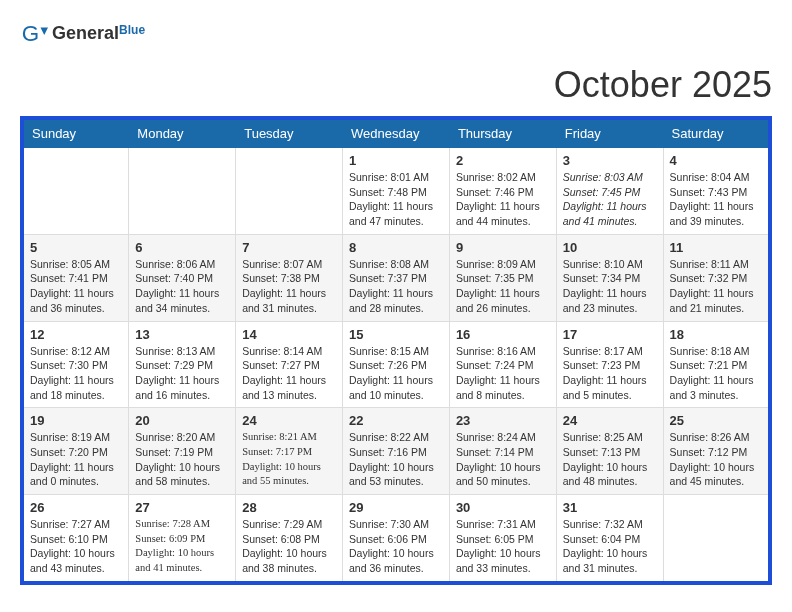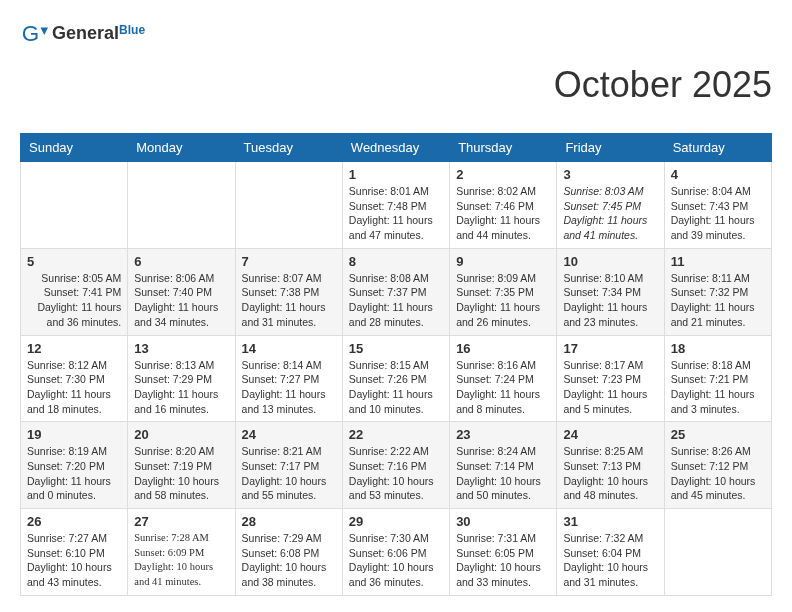--- a/index.html
+++ b/index.html
@@ -49,22 +49,22 @@
       font-weight: normal;
       color: #333;
     }
     .location {
       font-size: 14px;
       color: #555;
     }
     .calendar {
       width: 100%;
       border-collapse: collapse;
-      border: 1px solid #1d4ed8;
-      margin: 22px 10px;
+      border: 4px solid #1d4ed8;
+      margin: 5px 10px;
       width: calc(100% - 20px);
     }
     .calendar th {
       background-color: #1a6aaa;
       color: white;
       text-align: left;
       padding: 6px 8px;
       font-size: 13px;
       font-weight: normal;
       border: 1px solid #1a6aaa;
@@ -158,21 +158,21 @@
           <span class="day-number">4</span>
           <div class="day-info" style="white-space: pre-line;">Sunrise: 8:04 AM
 Sunset: 7:43 PM
 Daylight: 11 hours
 and 39 minutes.</div>
         </td>
       </tr>
       <tr>
         <td>
           <span class="day-number">5</span>
-          <div class="day-info" style="white-space: pre-line; text-align: right;">Sunrise: 8:05 AM
+          <div class="day-info" style="white-space: pre-line;">Sunrise: 8:05 AM
 Sunset: 7:41 PM
 Daylight: 11 hours
 and 36 minutes.</div>
         </td>
         <td>
           <span class="day-number">6</span>
           <div class="day-info" style="white-space: pre-line;">Sunrise: 8:06 AM
 Sunset: 7:40 PM
 Daylight: 11 hours
 and 34 minutes.</div>
@@ -274,28 +274,28 @@
         </td>
         <td>
           <span class="day-number">20</span>
           <div class="day-info" style="white-space: pre-line;">Sunrise: 8:20 AM
 Sunset: 7:19 PM
 Daylight: 10 hours
 and 58 minutes.</div>
         </td>
         <td>
           <span class="day-number">24</span>
-          <div class="day-info" style="white-space: pre-line;">Sunrise: 8:21 AM
+          <div class="day-info" style="white-space: pre-line; font-family: Liberation Serif, serif;">Sunrise: 8:21 AM
 Sunset: 7:17 PM
 Daylight: 10 hours
 and 55 minutes.</div>
         </td>
         <td>
           <span class="day-number">22</span>
-          <div class="day-info" style="white-space: pre-line;">Sunrise: 2:22 AM
+          <div class="day-info" style="white-space: pre-line;">Sunrise: 8:22 AM
 Sunset: 7:16 PM
 Daylight: 10 hours
 and 53 minutes.</div>
         </td>
         <td>
           <span class="day-number">23</span>
           <div class="day-info" style="white-space: pre-line;">Sunrise: 8:24 AM
 Sunset: 7:14 PM
 Daylight: 10 hours
 and 50 minutes.</div>

